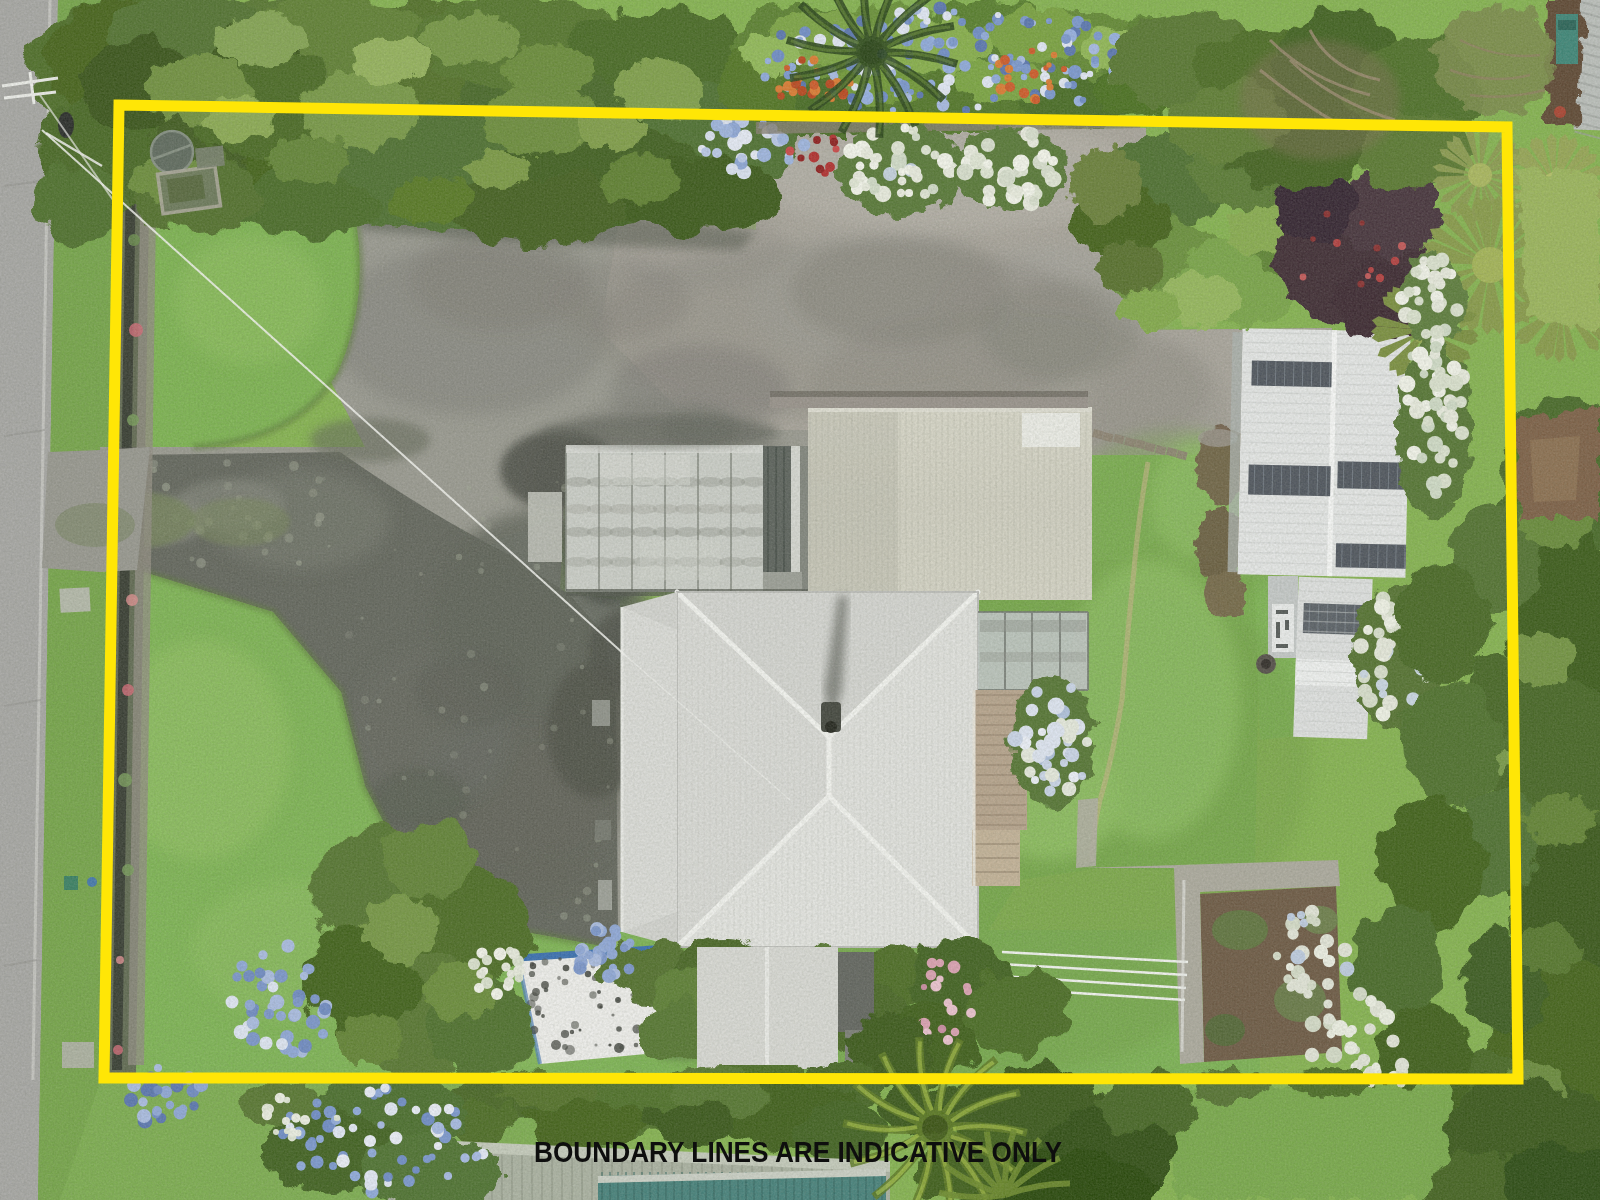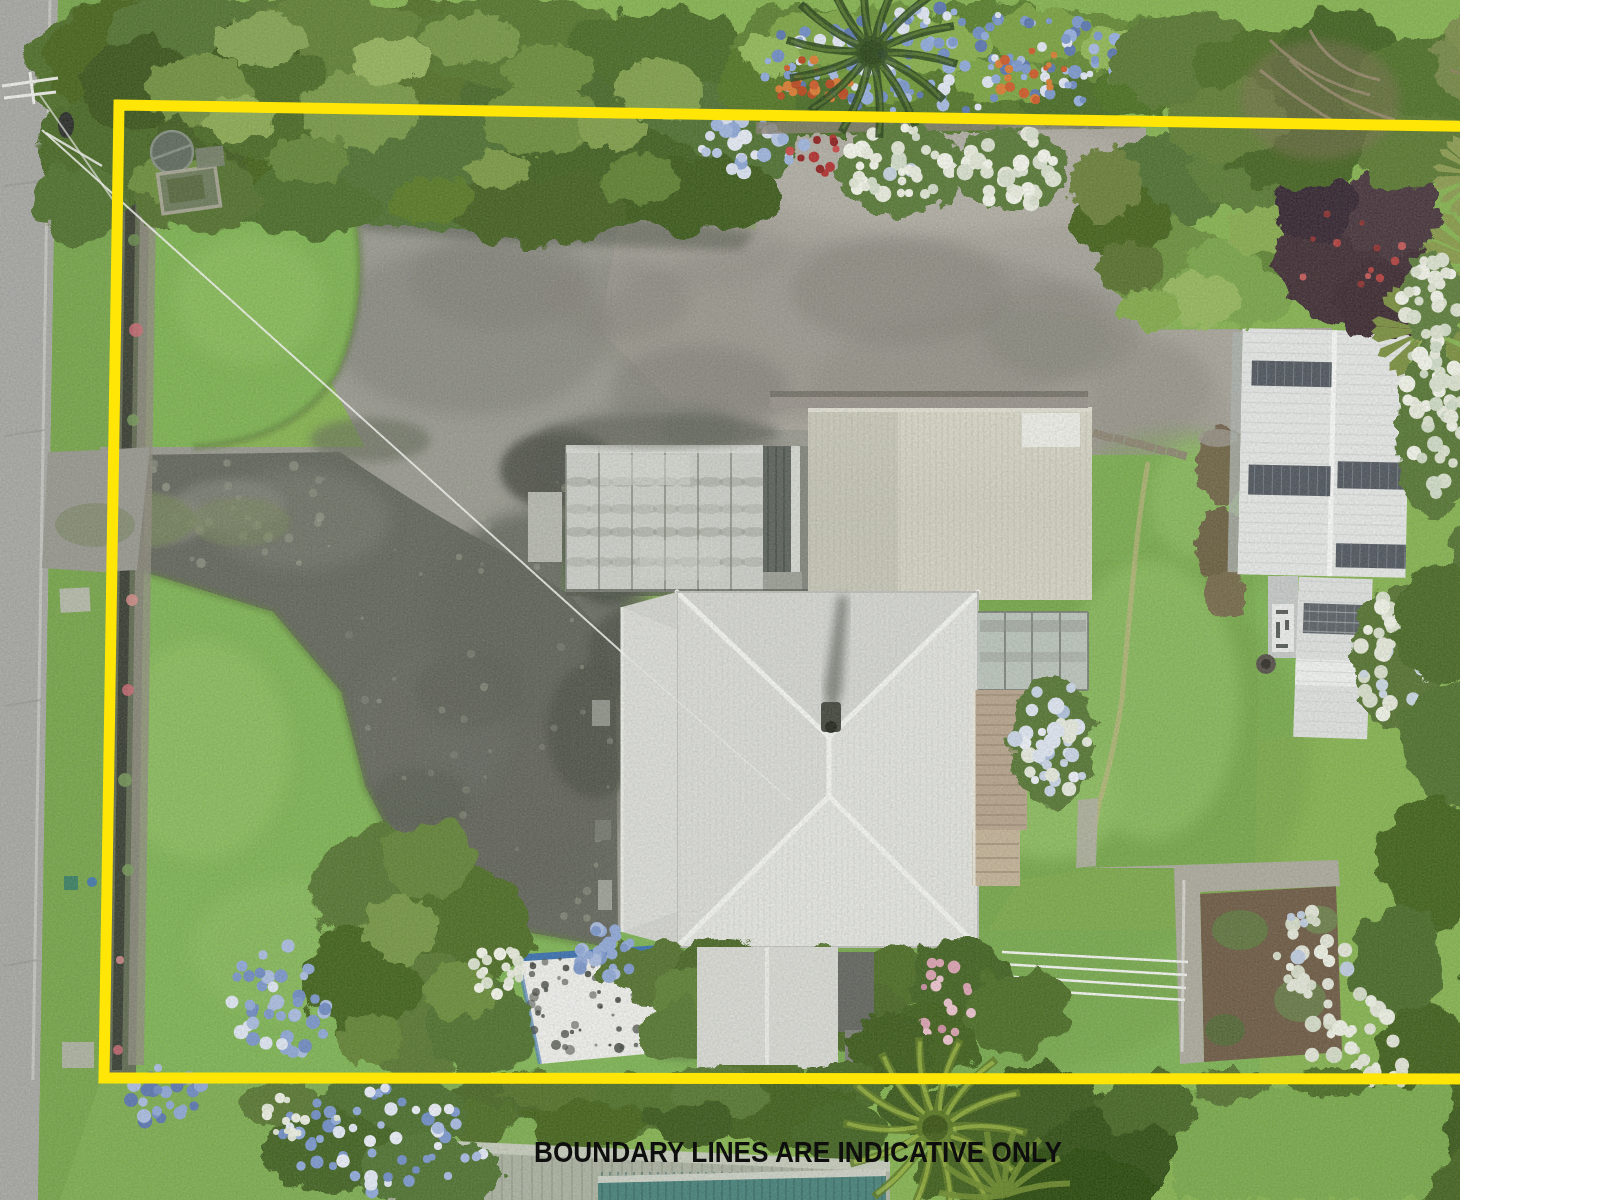--- a/index.html
+++ b/index.html
@@ -1,14 +1,14 @@
 <!DOCTYPE html>
 <html><head><meta charset="utf-8"><style>
 html,body{margin:0;padding:0;}
-#c{position:relative;width:1460px;height:1200px;overflow:hidden;background:#84b150;}
+#c{position:relative;width:1600px;height:1200px;overflow:hidden;background:#84b150;}
 svg{display:block}
 </style></head><body>
 <div id="c">
 <svg width="1600" height="1200" viewBox="0 0 1600 1200">
 <defs>
 <filter id="rgh1" x="-20%" y="-20%" width="140%" height="140%">
   <feTurbulence type="fractalNoise" baseFrequency="0.055" numOctaves="3" seed="7" result="n"></feTurbulence>
   <feDisplacementMap in="SourceGraphic" in2="n" scale="22" xChannelSelector="R" yChannelSelector="G"></feDisplacementMap>
 </filter>
 <filter id="rgh2" x="-20%" y="-20%" width="140%" height="140%">

